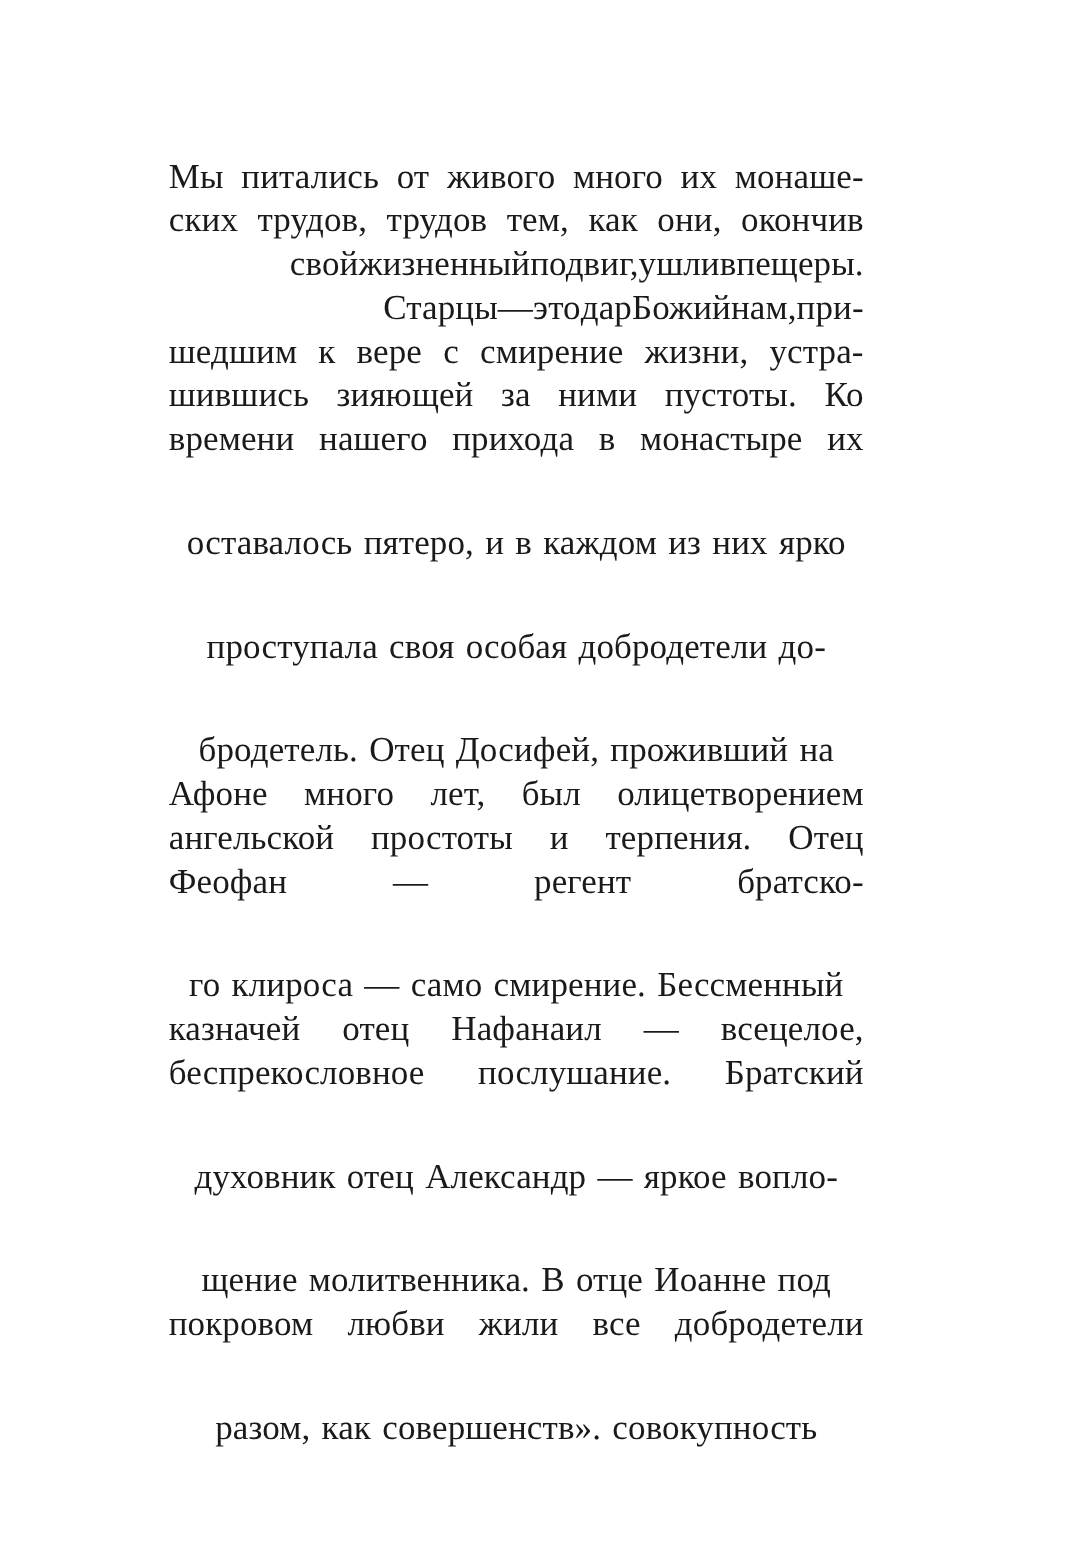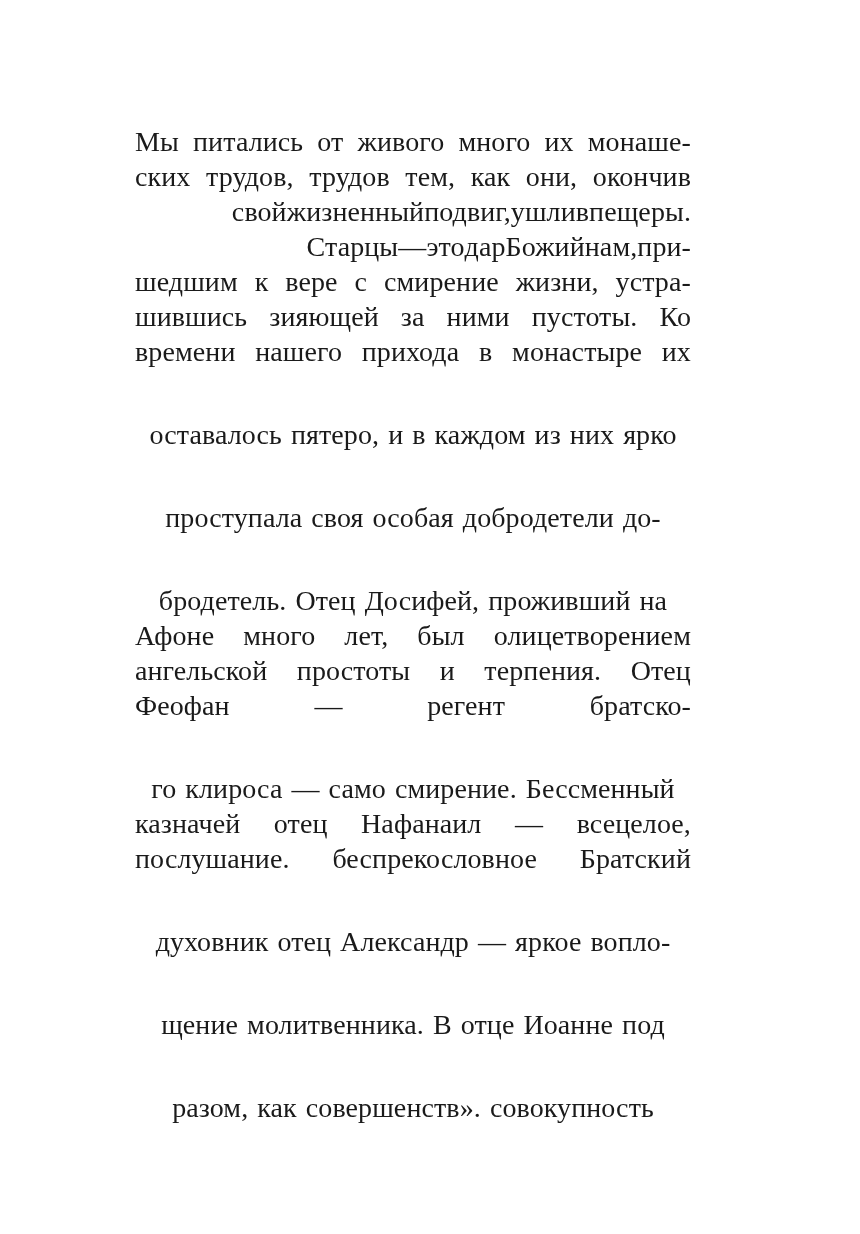--- a/index.html
+++ b/index.html
@@ -80,20 +80,21 @@
       <div class="line"><span class="w">шившись</span><span class="w">зияющей</span><span class="w">за</span><span class="w">ними</span><span class="w">пустоты.</span><span class="w">Ко</span></div>
       <div class="line"><span class="w">времени</span><span class="w">нашего</span><span class="w">прихода</span><span class="w">в</span><span class="w">монастыре</span><span class="w">их</span></div>
       <div class="line tight"><span class="w">оставалось</span><span class="w">пятеро,</span><span class="w">и</span><span class="w">в</span><span class="w">каждом</span><span class="w">из</span><span class="w">них</span><span class="w">ярко</span></div>
       <div class="line tight"><span class="w">проступала</span><span class="w">своя</span><span class="w">особая</span><span class="w">добродетели</span><span class="w">до-</span></div>
       <div class="line tight"><span class="w">бродетель.</span><span class="w">Отец</span><span class="w">Досифей,</span><span class="w">проживший</span><span class="w">на</span></div>
       <div class="line"><span class="w">Афоне</span><span class="w">много</span><span class="w">лет,</span><span class="w">был</span><span class="w">олицетворением</span></div>
       <div class="line"><span class="w">ангельской</span><span class="w">простоты</span><span class="w">и</span><span class="w">терпения.</span><span class="w">Отец</span></div>
       <div class="line"><span class="w">Феофан</span><span class="w">—</span><span class="w">регент</span><span class="w">братско-</span></div>
       <div class="line tight"><span class="w">го</span><span class="w">клироса</span><span class="w">—</span><span class="w">само</span><span class="w">смирение.</span><span class="w">Бессменный</span></div>
       <div class="line"><span class="w">казначей</span><span class="w">отец</span><span class="w">Нафанаил</span><span class="w">—</span><span class="w">всецелое,</span></div>
-      <div class="line"><span class="w">послушание.</span><span class="w">беспрекословное</span><span class="w">Братский</span></div>
+      <div class="line"><span class="w">беспрекословное</span><span class="w">послушание.</span><span class="w">Братский</span></div>
       <div class="line tight"><span class="w">духовник</span><span class="w">отец</span><span class="w">Александр</span><span class="w">—</span><span class="w">яркое</span><span class="w">вопло-</span></div>
       <div class="line tight"><span class="w">щение</span><span class="w">молитвенника.</span><span class="w">В</span><span class="w">отце</span><span class="w">Иоанне</span><span class="w">под</span></div>
+      <div class="line"><span class="w">покровом</span><span class="w">любви</span><span class="w">жили</span><span class="w">все</span><span class="w">добродетели</span></div>
       <div class="line last tight"><span class="w">разом,</span><span class="w">как</span><span class="w">совершенств».</span><span class="w">совокупность</span></div>
     </div>
 
   </div>
 </div>
 
 </body></html>

